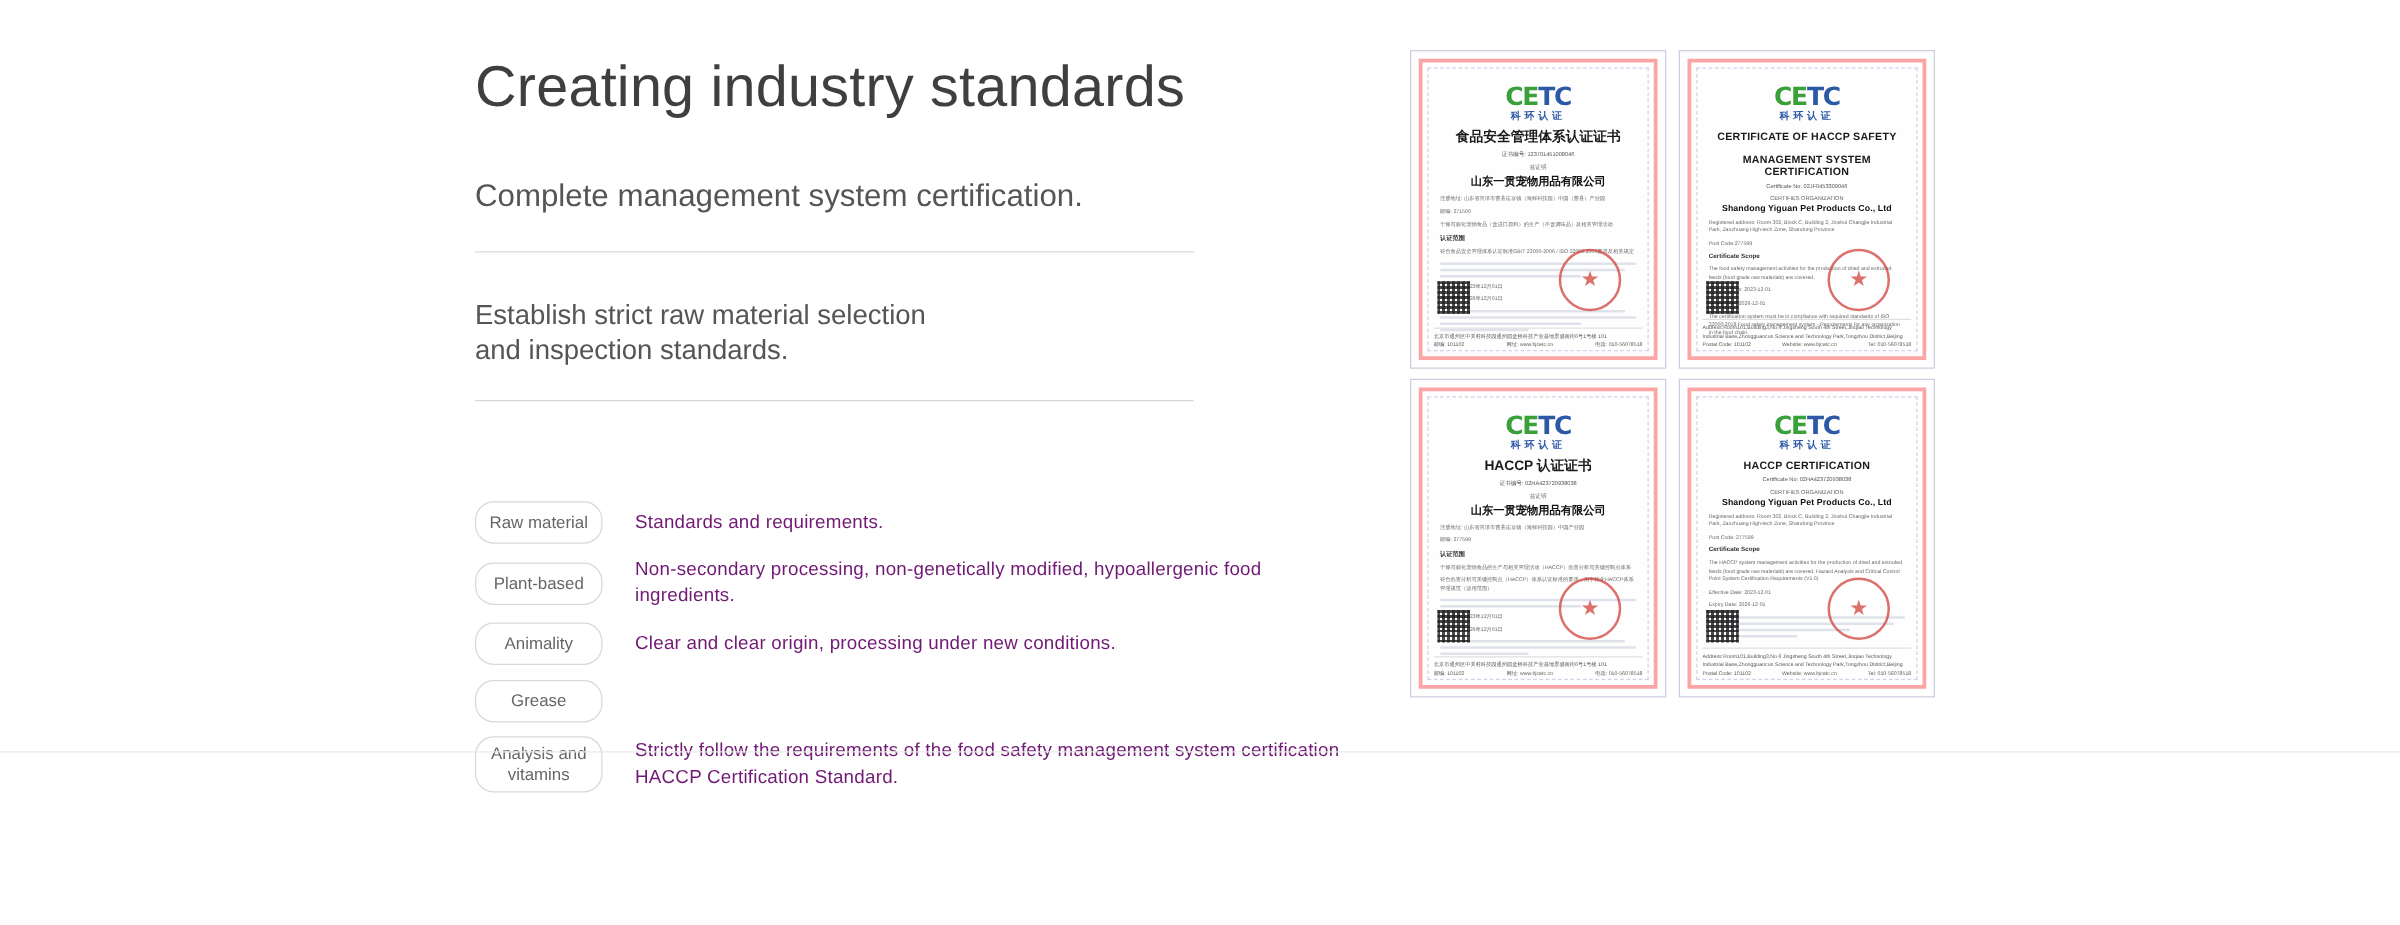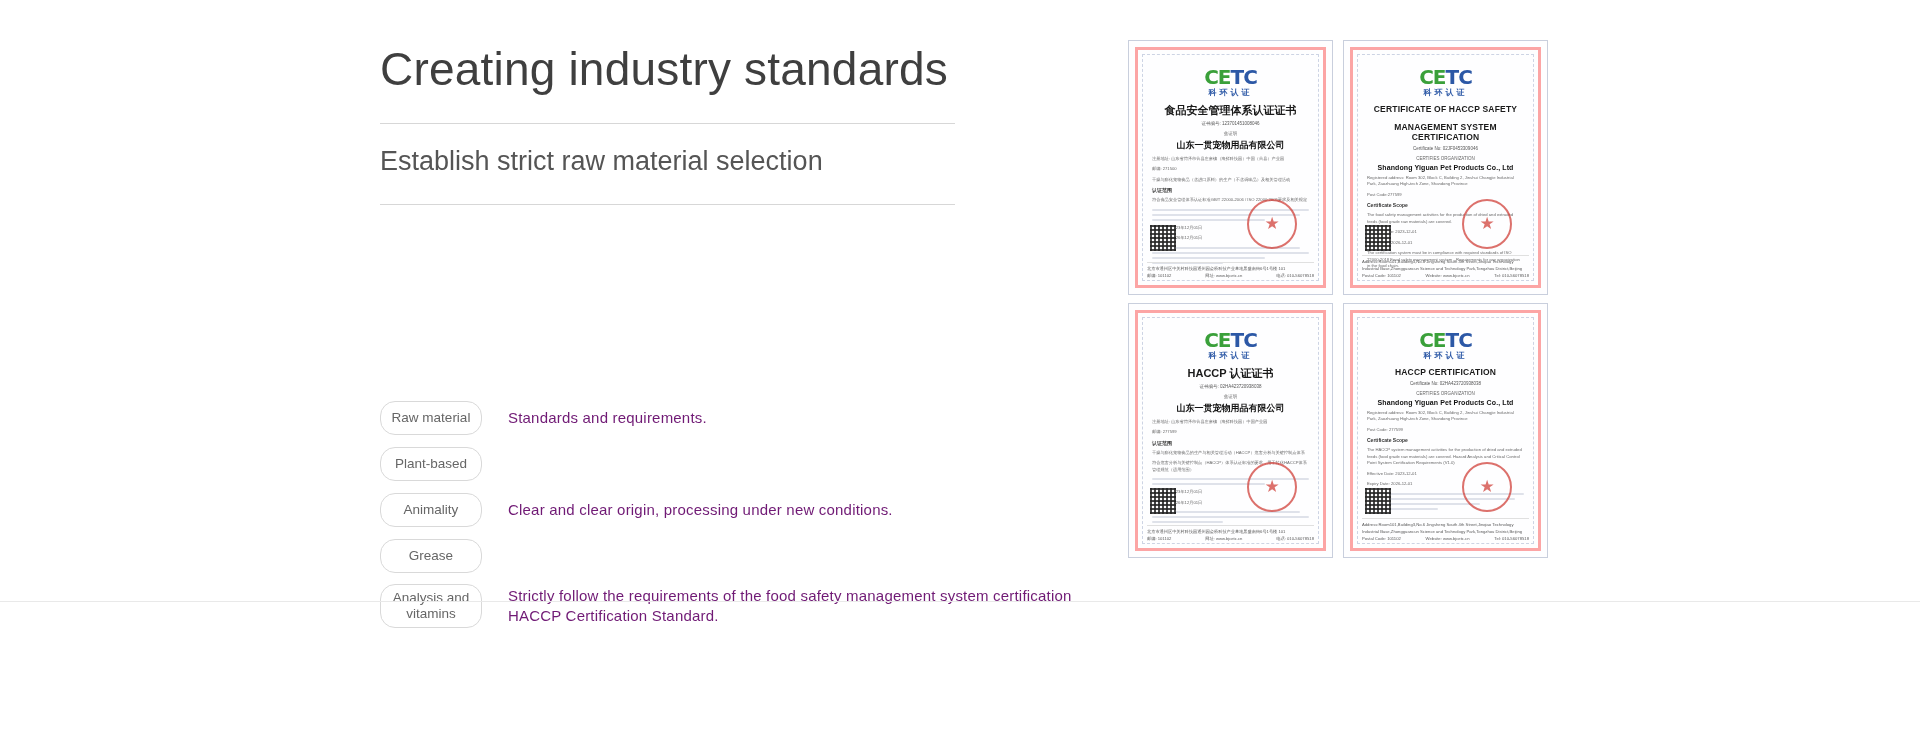--- a/index.html
+++ b/index.html
@@ -42,25 +42,25 @@
     margin-top: 46px;
     line-height: 1.3;
   }
   .rule {
     width: 575px;
     height: 1px;
     background: #d7d7d7;
     margin: 28px 0 0 0;
   }
   .statement {
-    font-size: 27px;
+    font-size: 22px;
     font-weight: 400;
     color: #555555;
     line-height: 1.28;
-    margin-top: 20px;
+    margin-top: 36px;
   }
   .rule2 {
     width: 575px;
     height: 1px;
     background: #d7d7d7;
     margin: 26px 0 0 0;
   }
   
   .spec-list {
     position: absolute;
@@ -273,36 +273,39 @@
     background: #e9e9e9;
   }
 </style>
 </head>
 <body>
 
 <div class="page">
 
   <div class="left-col">
     <h1 class="headline">Creating industry standards</h1>
+    <div class="subhead">Complete management system certification.</div>
     <div class="rule"></div>
     <div class="statement">
       <div>Establish strict raw material selection</div>
+      <div>and inspection standards.</div>
     </div>
     <div class="rule2"></div>
   </div>
 
   <div class="spec-list">
 
     <div class="spec-row">
       <div class="spec-tag">Raw material</div>
       <div class="spec-desc">Standards and requirements.</div>
     </div>
 
     <div class="spec-row">
       <div class="spec-tag">Plant-based</div>
+      <div class="spec-desc">Non-secondary processing, non-genetically modified, hypoallergenic food ingredients.</div>
     </div>
 
     <div class="spec-row">
       <div class="spec-tag">Animality</div>
       <div class="spec-desc">Clear and clear origin, processing under new conditions.</div>
     </div>
 
     <div class="spec-row">
       <div class="spec-tag">Grease</div>
     </div>

